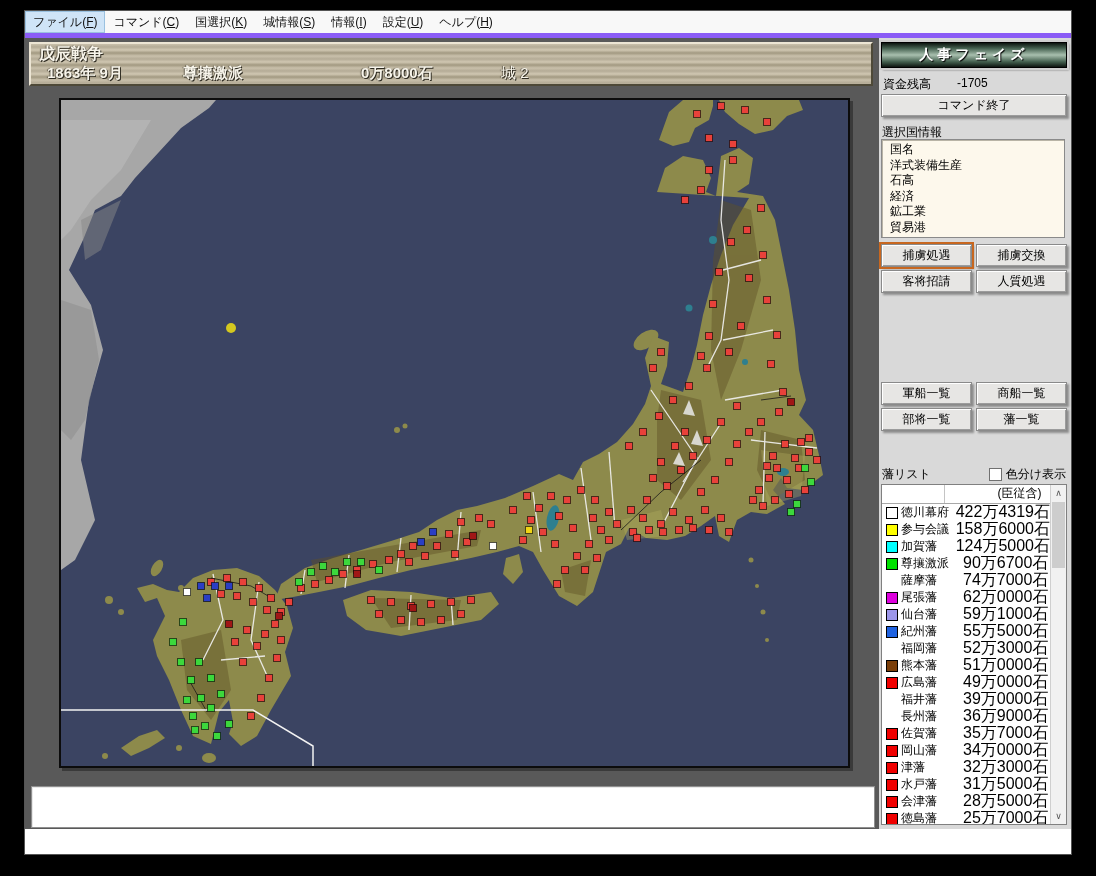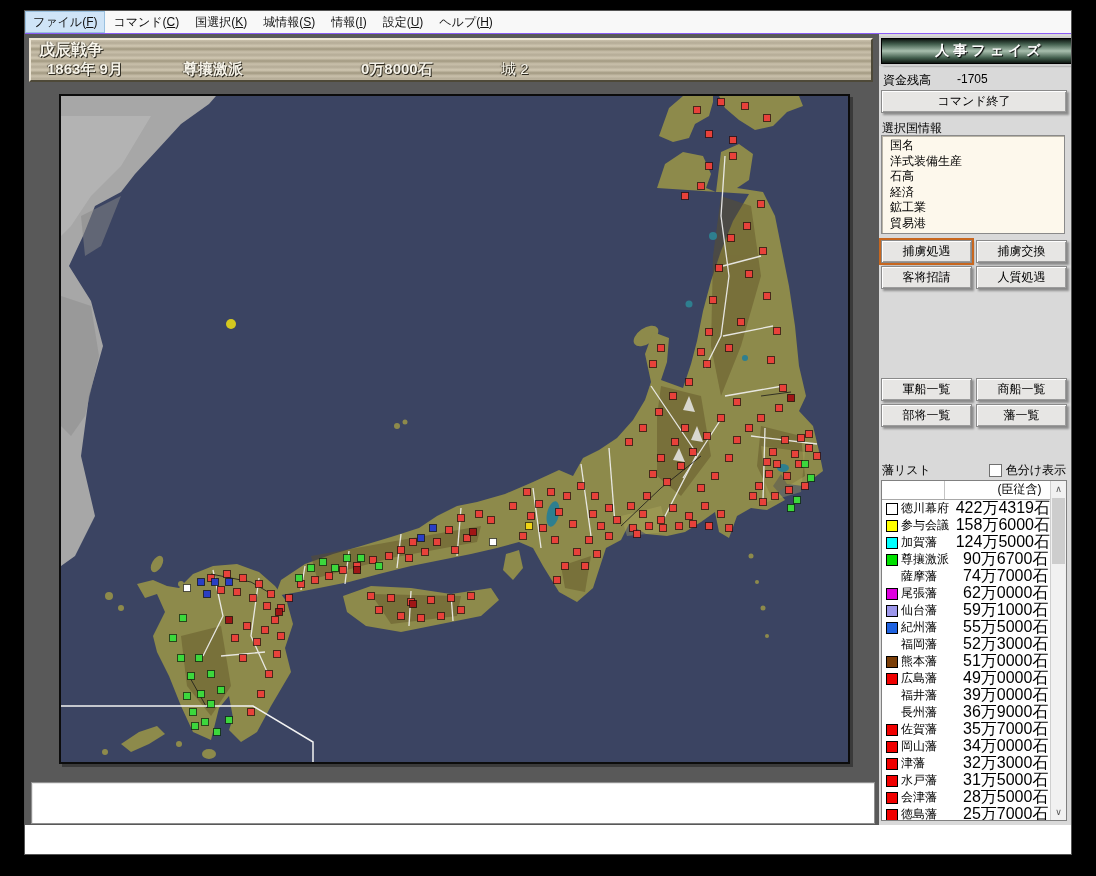--- a/index.html
+++ b/index.html
@@ -7,21 +7,21 @@
   #window{position:absolute;left:24px;top:10px;width:1048px;height:845px;background:#fff;border:1px solid #555;box-sizing:border-box;}
   
   #titlebar{position:relative;height:30px;background:#fff;display:flex;align-items:center;}
   #app-icon{width:18px;height:16px;margin-left:9px;margin-right:7px;}
   #title-text{font-size:12px;color:#000;}
   #controls{position:absolute;right:0;top:0;height:30px;display:flex;}
   .ctl{width:46px;height:30px;display:flex;align-items:center;justify-content:center;font-size:13px;color:#111;cursor:default;}
   .ctl .mini{width:10px;height:1px;background:#111;}
   .ctl .maxi{width:9px;height:9px;border:1px solid #111;}
   
-  #menubar{height:22px;background:#f8f8f8;border-bottom:1px solid #8b5cf6;display:flex;align-items:stretch;font-size:12px;color:#111;}
+  #menubar{height:22px;background:#f8f8f8;border-bottom:5px solid #8b5cf6;display:flex;align-items:stretch;font-size:12px;color:#111;}
   .menu-item{padding:0 8px;display:flex;align-items:center;}
   .menu-item.sel{background:#cfe4f7;outline:1px solid #9ac1e0;outline-offset:-1px;}
   
   #content{position:relative;height:791px;background:#595959;overflow:hidden;}
   
   #topbar{position:absolute;left:4px;top:4px;width:840px;height:40px;border:2px solid;
     border-color:#ece5d4 #4e4938 #4e4938 #ece5d4;
     background:repeating-linear-gradient(180deg,#c9c0ab 0px,#b4ab96 3px,#d0c7b2 6px,#a29981 9px,#c9c0ab 12px);}
   #topbar span{position:absolute;color:#f7f4ea;text-shadow:1px 1px 0 #2d2a20,-1px 0 1px rgba(40,35,25,.6);white-space:nowrap;}
   #scenario{left:8px;top:0px;font-size:16px;font-weight:bold;}
@@ -31,21 +31,21 @@
   #castles{left:470px;top:20px;font-size:15px;font-weight:normal;}
   
   #map-frame{position:absolute;left:34px;top:60px;width:787px;height:666px;border:2px solid #0c0c0c;box-shadow:3px 3px 0 rgba(20,20,20,.45);}
   #map-frame svg{display:block;}
   
   #statusbar{position:absolute;left:6px;top:748px;width:842px;height:40px;background:#fff;border:1px solid #8f8f8f;box-shadow:inset 1px 1px 0 #e8e8e8;}
   
   #panel{position:absolute;left:854px;top:0;width:194px;height:791px;background:#d9d9d9;font-size:12px;color:#000;}
   #phase{position:absolute;left:2px;top:4px;width:184px;height:24px;border:1px solid #000;box-shadow:0 0 0 2px #cfcfcf,2px 2px 2px rgba(0,0,0,.45);
     background:linear-gradient(180deg,#0d1510 0%,#44604f 22%,#a8bfae 50%,#44604f 78%,#0d1510 100%);
-    display:flex;align-items:center;justify-content:center;color:#fff;font-size:14px;font-weight:bold;letter-spacing:4px;text-shadow:1px 1px 1px #000;padding-left:16px;}
+    display:flex;align-items:center;justify-content:center;color:#fff;font-size:14px;font-weight:bold;letter-spacing:4px;text-shadow:1px 1px 1px #000;}
   #funds-row{position:absolute;left:4px;top:38px;width:186px;}
   #funds-value{position:absolute;left:74px;top:0;}
   .btn{background:#e7e6e4;border:1px solid #8a8a8a;box-shadow:inset 1px 1px 0 #fff,inset -1px -1px 0 #9c9c9c,2px 2px 2px rgba(0,0,0,.35);
     display:flex;align-items:center;justify-content:center;font-size:12px;color:#000;cursor:default;box-sizing:border-box;}
   #cmd-end{position:absolute;left:2px;top:56px;width:186px;height:23px;}
   #sel-label{position:absolute;left:3px;top:86px;}
   #info-box{position:absolute;left:2px;top:101px;width:184px;height:99px;background:#fdf8ec;border:1px solid #8a8a8a;box-shadow:inset 1px 1px 0 #b9b4a6;box-sizing:border-box;padding:2px 4px 0 8px;}
   #info-box div{line-height:15.5px;}
   #action-grid{position:absolute;left:2px;top:206px;width:186px;display:grid;grid-template-columns:91px 91px;grid-auto-rows:23px;gap:3px 4px;}
   .btn.focused{outline:2px solid #c8671f;outline-offset:0px;}

